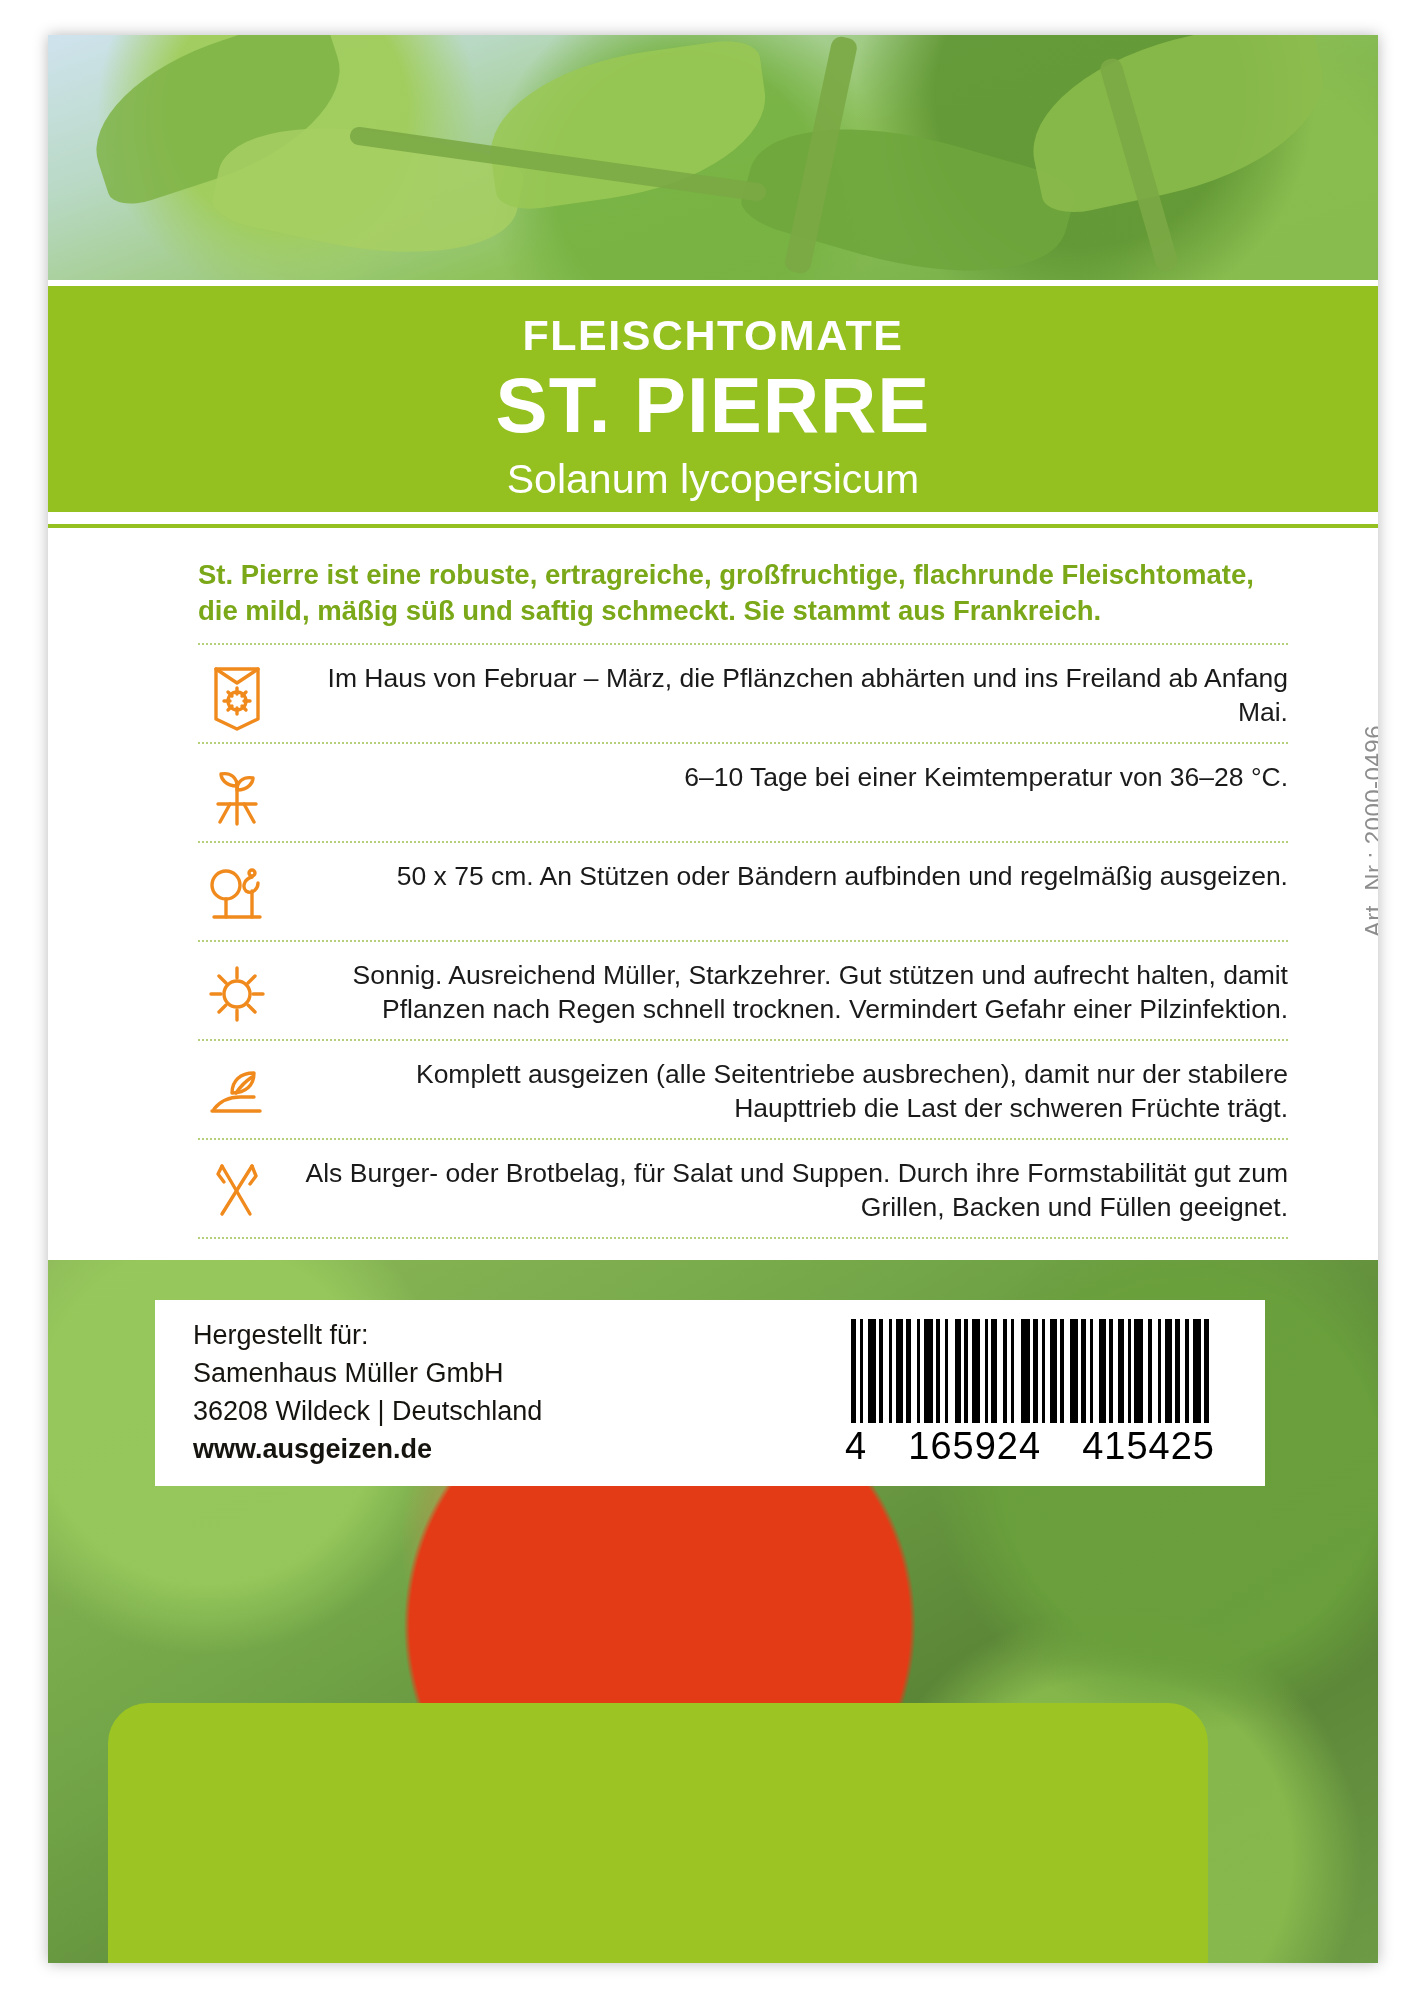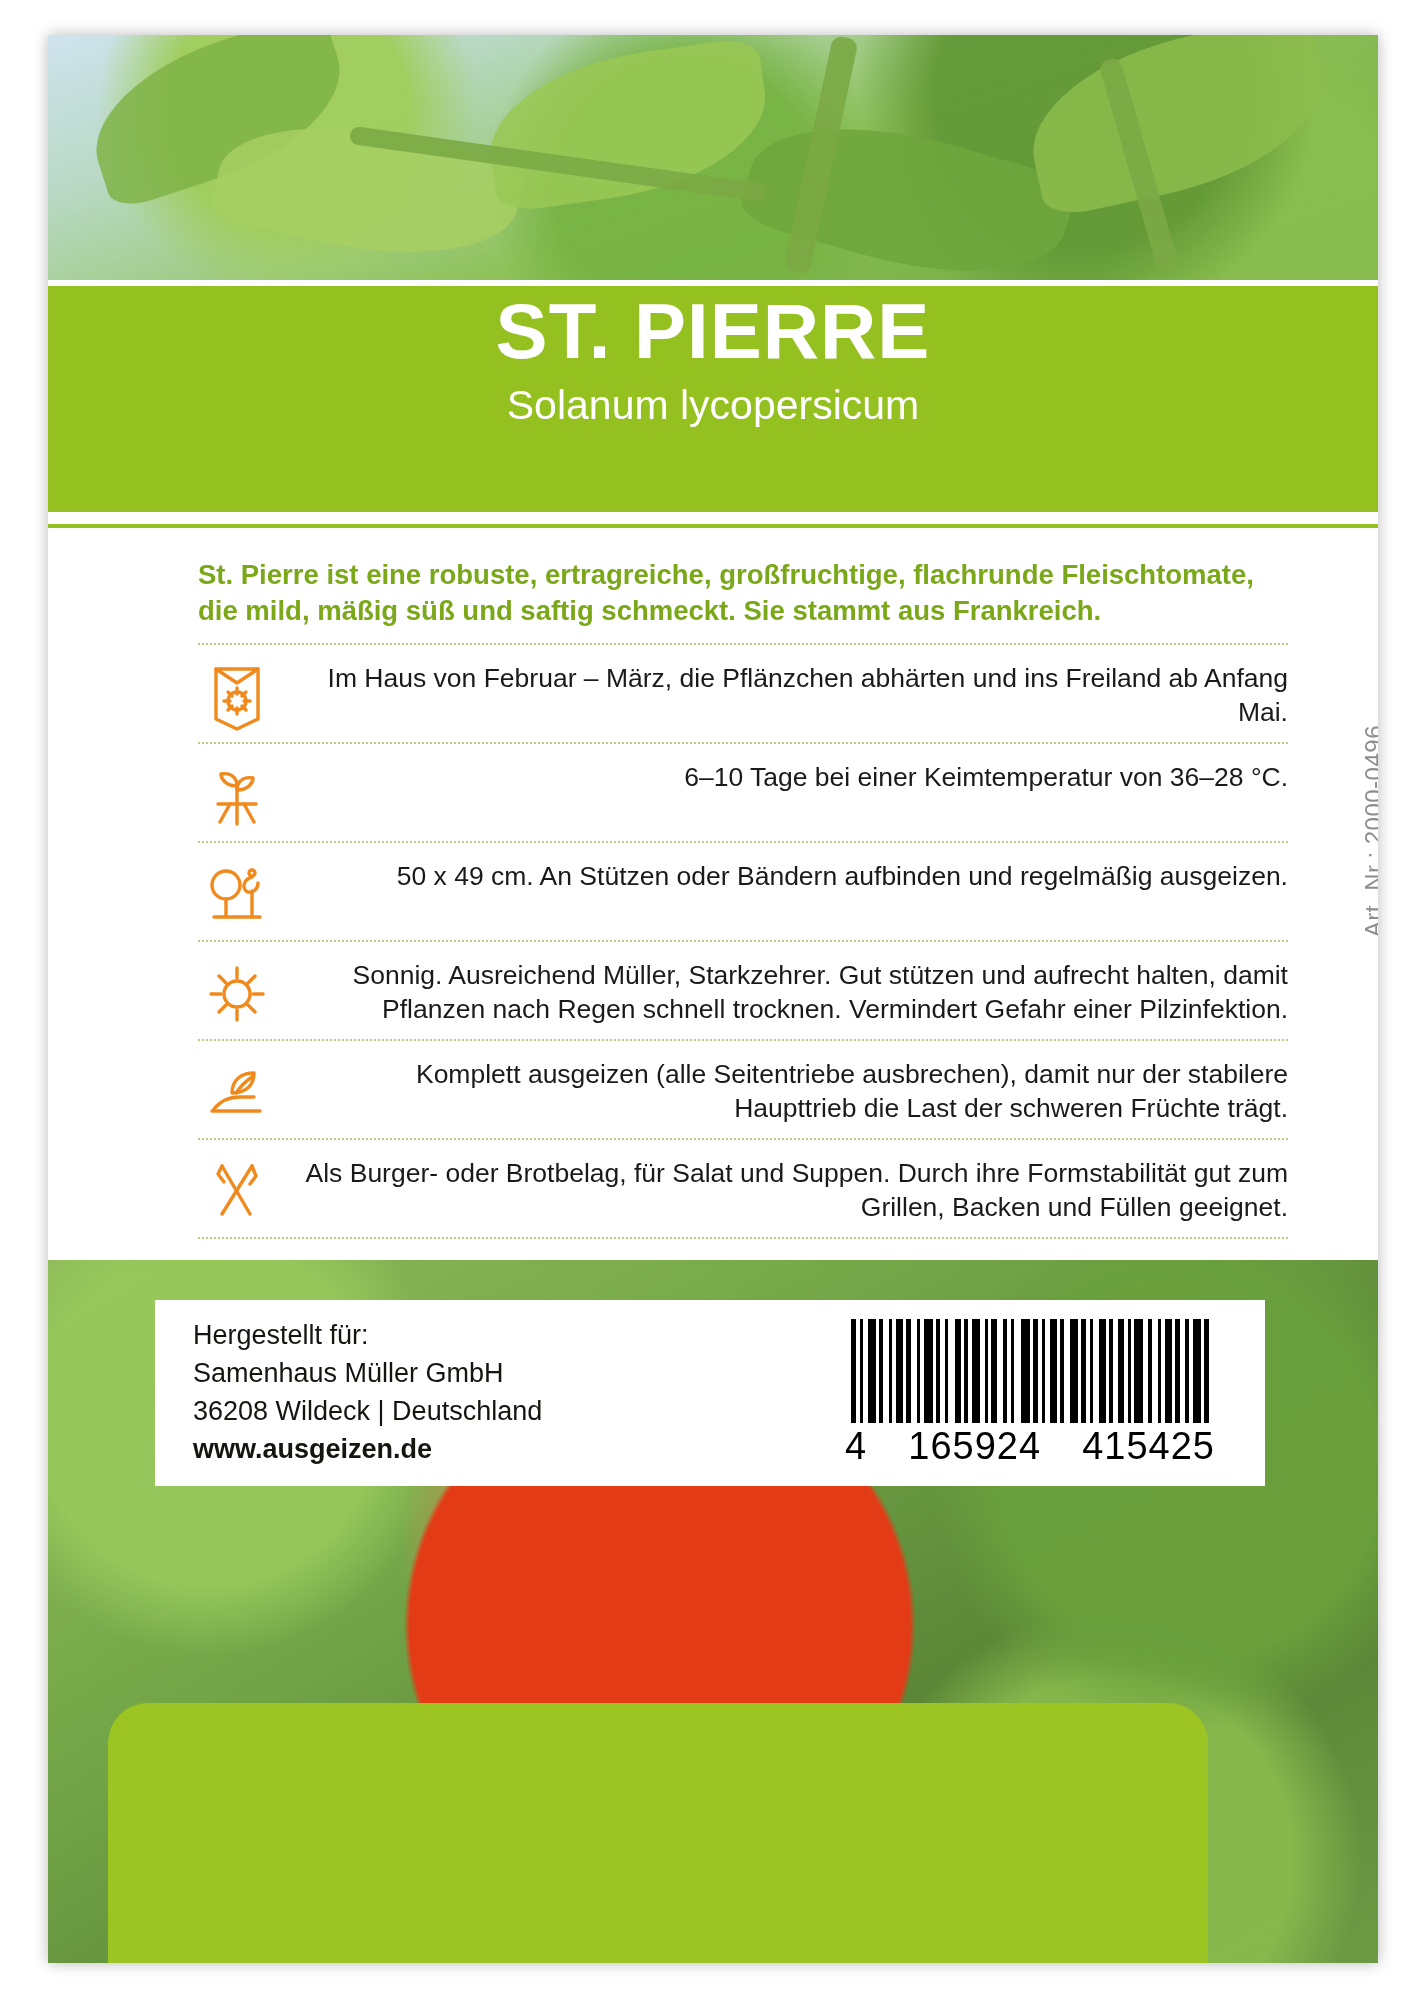--- a/index.html
+++ b/index.html
@@ -250,20 +250,21 @@
     <div class="leaf" style="left:170px; top:95px; width:300px; height:120px; background:#a7cf63; transform:rotate(12deg);"></div>
     <div class="leaf" style="left:440px; top:20px; width:280px; height:140px; background:#9ac855; transform:rotate(-8deg);"></div>
     <div class="leaf" style="left:700px; top:100px; width:320px; height:130px; background:#6fa63c; transform:rotate(16deg);"></div>
     <div class="leaf" style="left:980px; top:5px; width:300px; height:150px; background:#8cbc4c; transform:rotate(-12deg);"></div>
     <div class="stem" style="left:760px; top:0; width:26px; height:240px; transform:rotate(12deg);"></div>
     <div class="stem" style="left:1080px; top:20px; width:22px; height:220px; transform:rotate(-16deg);"></div>
     <div class="stem" style="left:300px; top:120px; width:420px; height:18px; transform:rotate(8deg);"></div>
   </div>
 
   <div class="title-band">
+    <div class="sub-top">FLEISCHTOMATE</div>
     <div class="main-title">ST. PIERRE</div>
     <div class="latin">Solanum lycopersicum</div>
   </div>
   <div class="band-rule"></div>
 
   <div class="info">
     <div class="intro">St. Pierre ist eine robuste, ertragreiche, großfruchtige, flachrunde Fleischtomate, die mild, mäßig süß und saftig schmeckt. Sie stammt aus Frankreich.</div>
 
     <div class="rows">
 
@@ -296,21 +297,21 @@
         <div class="icon">
           <svg width="70" height="74" viewBox="0 0 70 74" fill="none" stroke="#f08a1d" stroke-width="3.4" stroke-linecap="round" stroke-linejoin="round">
             <circle cx="24" cy="30" r="14"></circle>
             <path d="M24 44 v18"></path>
             <path d="M50 22 c-8 2 -10 10 -6 14 c6 4 12 -2 12 -8"></path>
             <path d="M50 36 v26"></path>
             <path d="M12 62 h46"></path>
             <circle cx="50" cy="18" r="3"></circle>
           </svg>
         </div>
-        <div class="txt">50 x 49 cm. An Stützen oder Bändern aufbinden und regelmäßig ausgeizen.</div>
+        <div class="txt">50 x 75 cm. An Stützen oder Bändern aufbinden und regelmäßig ausgeizen.</div>
       </div>
 
       <div class="row">
         <div class="icon">
           <svg width="70" height="74" viewBox="0 0 70 74" fill="none" stroke="#f08a1d" stroke-width="3.4" stroke-linecap="round" stroke-linejoin="round">
             <circle cx="35" cy="40" r="13"></circle>
             <path d="M35 14 v10 M35 56 v10 M9 40 h10 M51 40 h10 M17 22 l7 7 M46 51 l7 7 M53 22 l-7 7 M24 51 l-7 7"></path>
           </svg>
         </div>
         <div class="txt">Sonnig. Ausreichend Müller, Starkzehrer. Gut stützen und aufrecht halten, damit Pflanzen nach Regen schnell trocknen. Vermindert Gefahr einer Pilzinfektion.</div>

